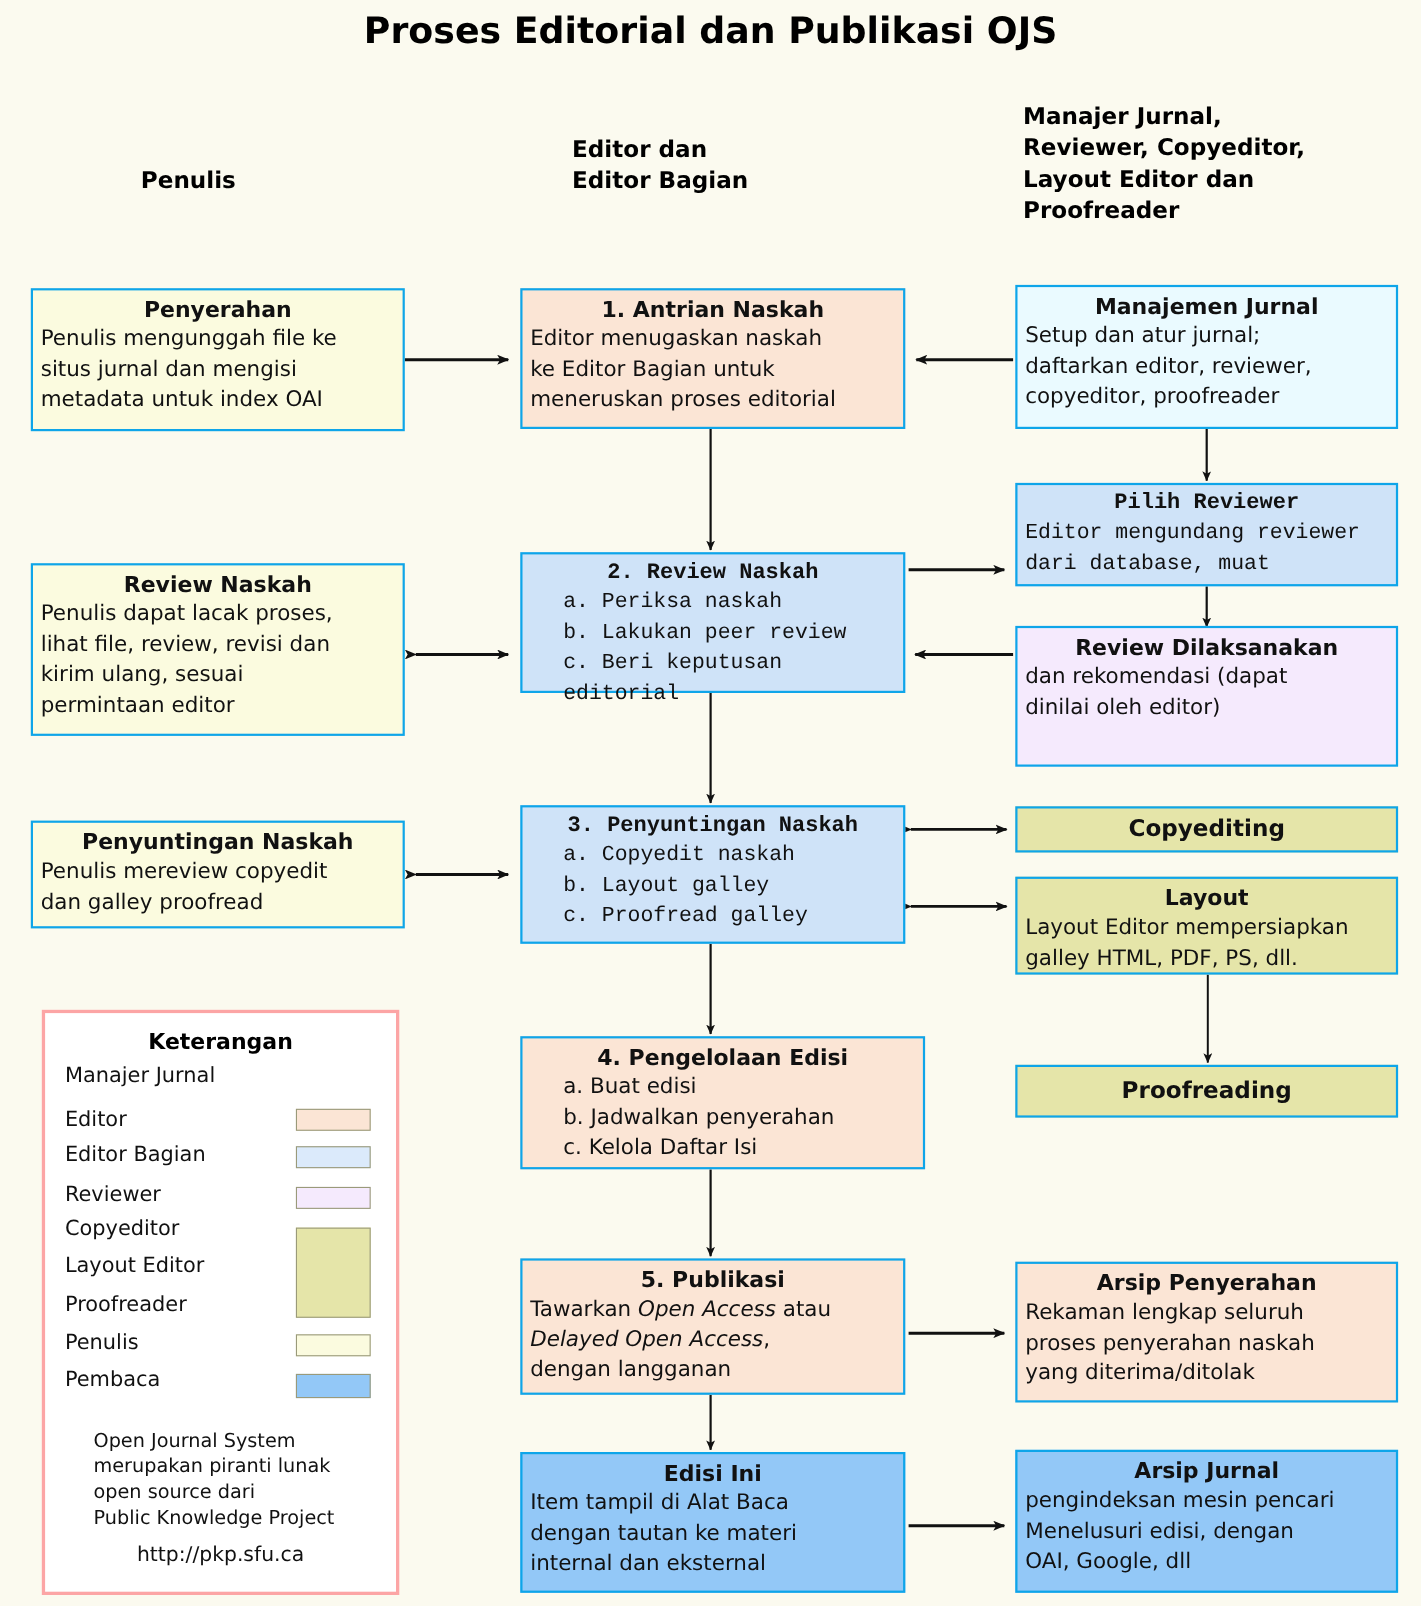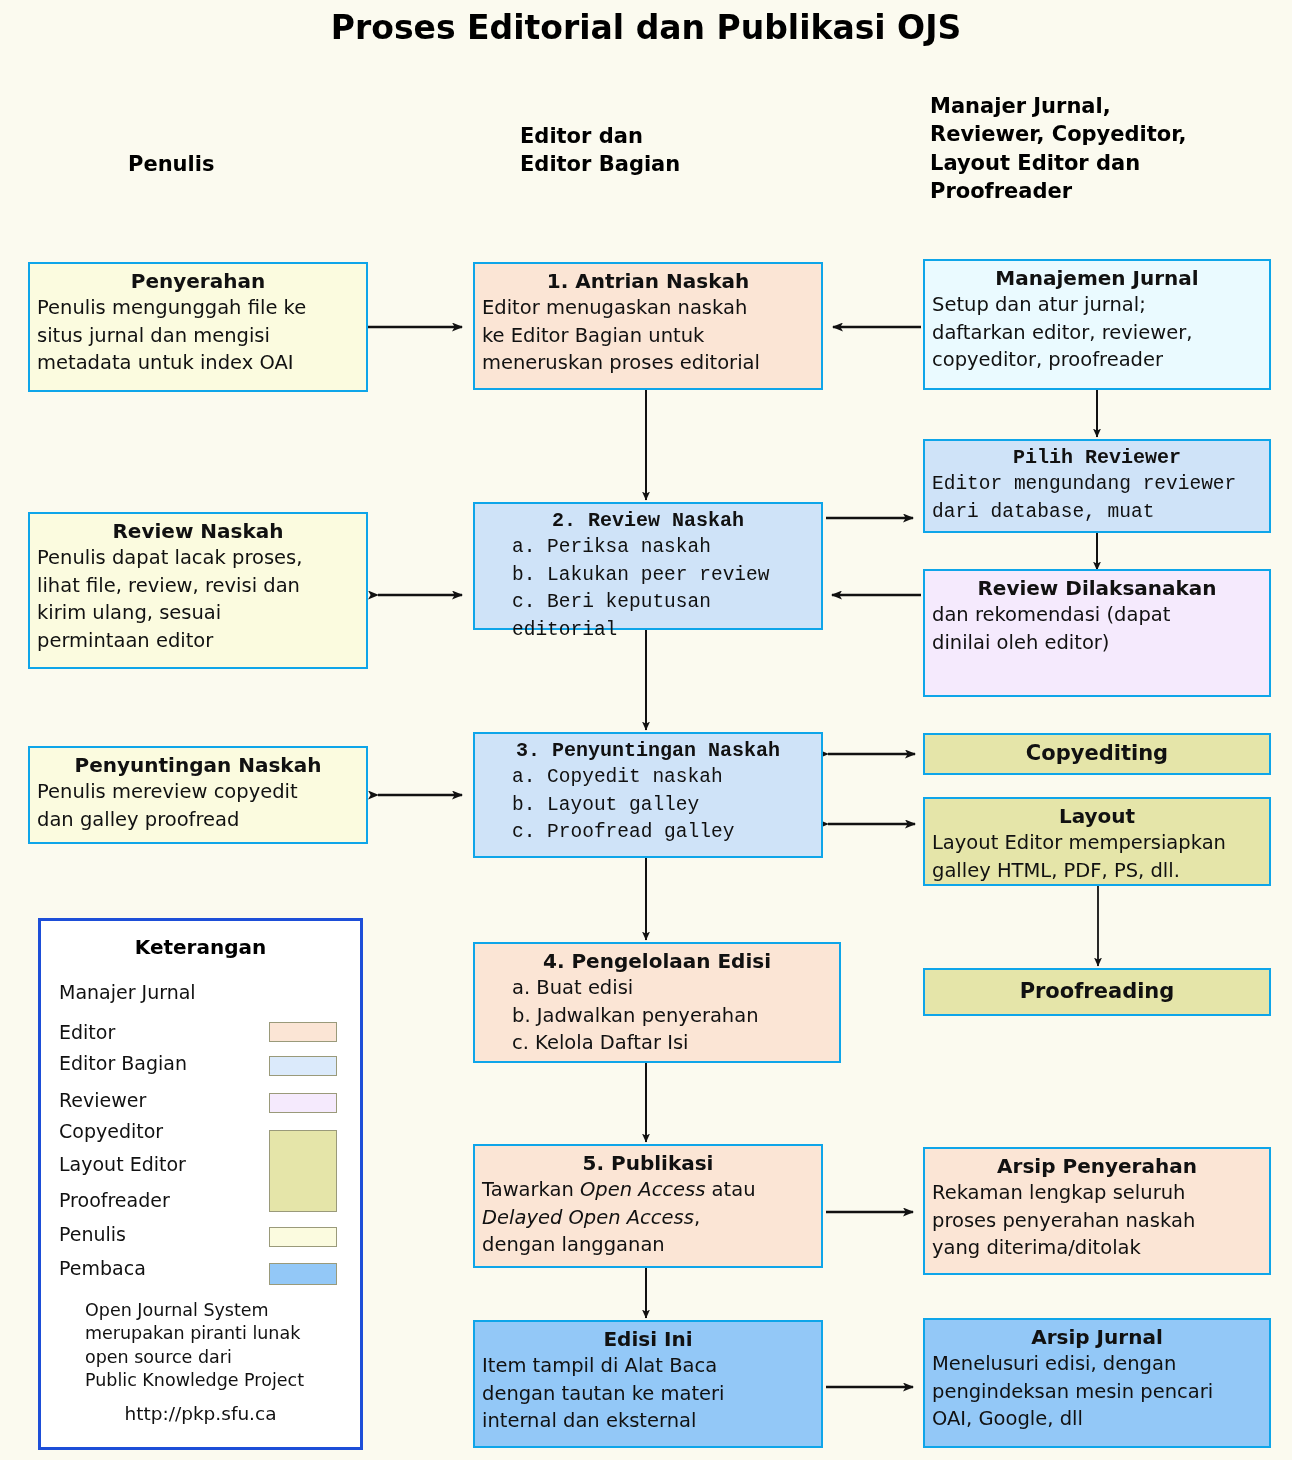--- a/index.html
+++ b/index.html
@@ -39,26 +39,26 @@
   .c-author{background:#fbfbdf;}
   .c-editor{background:#fbe5d5;}
   .c-section{background:#cfe3f8;font-family:Liberation Mono, monospace;}
   .c-manager{background:#eafaff;}
   .c-reviewer{background:#f5eafd;}
   .c-copyed{background:#e5e5a9;}
   .c-reader{background:#93c8f7;}
 
   .legend{
     position:absolute;left:38px;top:918px;width:325px;height:532px;
-    background:#ffffff;border:3px solid #1d4ed8;box-sizing:border-box;
+    background:#ffffff;border:3px solid #fca5a5;box-sizing:border-box;
   }
   .legend .lg-title{
     text-align:center;font-weight:bold;font-size:20px;margin-top:14px;color:#000;
   }
-  .legend .lg-rows{position:relative;margin-top:14px;height:300px;}
+  .legend .lg-rows{position:relative;margin-top:0;height:300px;}
   .lg-label{position:absolute;left:18px;font-size:19px;color:#111;}
   .sw{position:absolute;left:228px;border:1px solid #9a9a7a;box-sizing:border-box;}
   .legend .lg-note{
     position:absolute;left:44px;top:378px;font-size:17.5px;line-height:1.33;color:#111;
   }
   .legend .lg-url{
     position:absolute;left:0;top:482px;width:100%;text-align:center;font-size:18.5px;color:#111;
   }
   i{font-style:italic;}
 </style>
@@ -230,22 +230,22 @@
 
   <div class="box c-reader" style="left:473px;top:1320px;width:350px;height:128px;">
     <span class="bt">Edisi Ini</span>
     <span class="bl">Item tampil di Alat Baca</span>
     <span class="bl">dengan tautan ke materi</span>
     <span class="bl">internal dan eksternal</span>
   </div>
 
   <div class="box c-reader" style="left:923px;top:1318px;width:348px;height:130px;">
     <span class="bt">Arsip Jurnal</span>
+    <span class="bl">pengindeksan mesin pencari</span>
     <span class="bl">Menelusuri edisi, dengan</span>
-    <span class="bl">pengindeksan mesin pencari</span>
     <span class="bl">OAI, Google, dll</span>
   </div>
 
   <div class="legend">
     <div class="lg-title">Keterangan</div>
     <div class="lg-rows">
       <div class="lg-label" style="top:8px;">Manajer Jurnal</div>
       <div class="lg-label" style="top:48px;text-align:right;">Editor</div>
       <div class="lg-label" style="top:79px;">Editor Bagian</div>
       <div class="lg-label" style="top:116px;">Reviewer</div>

